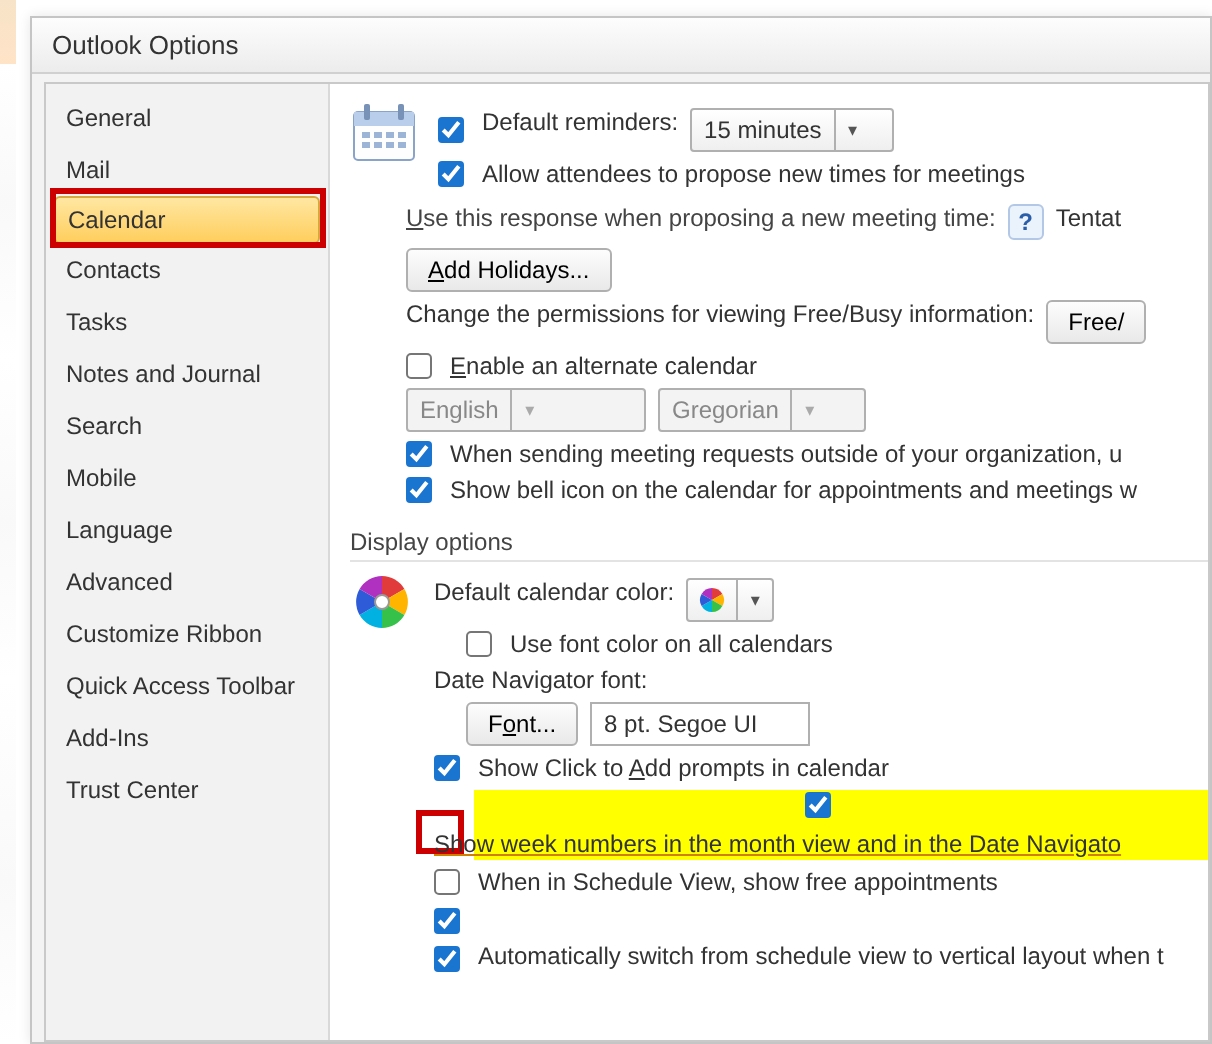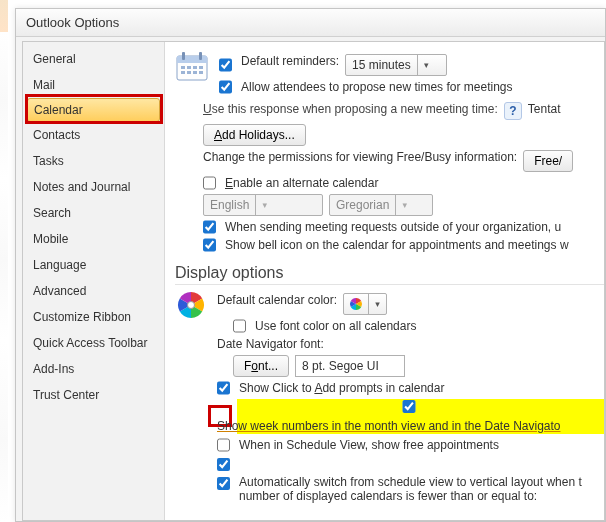--- a/index.html
+++ b/index.html
@@ -118,21 +118,21 @@
   .combo .caret, .caret-btn {
     width: 18px; height: 100%;
     border-left: 1px solid #b0b0b0;
     display: flex; align-items: center; justify-content: center;
     font-size: 9px; color: #555;
   }
   .combo.disabled, .combo.disabled span { color: #888; background: #f3f3f3; }
   .combo.disabled .caret { color: #aaa; }
   .underline { text-decoration: underline; }
   .section-header {
-    font-size: 16px; color: #444;
+    font-size: 12px; color: #444;
     margin: 10px 0 4px 0;
     padding: 2px 0;
     border-bottom: 1px solid #e3e3e3;
   }
   .text-field {
     height: 22px; border: 1px solid #b0b0b0;
     padding: 0 6px; display: inline-flex; align-items: center;
     background: #fff; min-width: 110px;
   }
   .highlight-row {
@@ -346,21 +346,20 @@
               <input type="checkbox" style="">
               <span>When in Schedule View, show free appointments</span>
             </div>
             <div class="row" style="align-items:flex-start">
               <input type="checkbox" checked="" style="margin-top: 2px;">
             </div>
             <div class="row" style="align-items:flex-start">
               <input type="checkbox" checked="" style="margin-top: 2px;">
               <span>
                 <span>Automatically switch from schedule view to vertical layout when t</span><br>
-                <span>number of displayed calendars is fewer than or equal to:</span>
               </span>
             </div>
           </div>
         </div>
 
       </div>
     </div>
   </div>
 </div>
 

